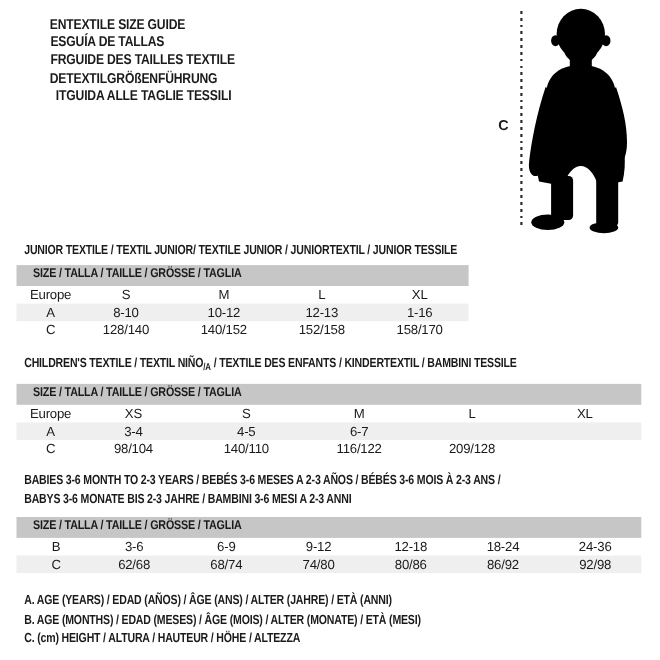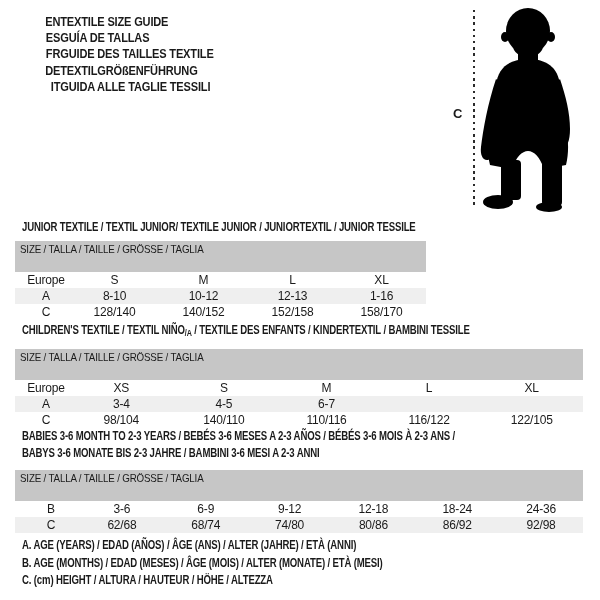--- a/index.html
+++ b/index.html
@@ -24,22 +24,22 @@
   .sil{position:absolute;left:480px;top:5px;color:var(--silhouette,#000);}
   
   .sec-heading{
     position:absolute;left:22px;font-weight:bold;font-size:12px;letter-spacing:-0.2px;
     white-space:nowrap;line-height:17px;transform:scaleX(0.8);transform-origin:0 0;
   }
   .sec-heading .subsc{font-size:9px;vertical-align:-2px;}
   
   .size-table{position:absolute;left:15px;}
   .thead{
-    background:var(--table-header-bg,#c6c6c6);height:31px;line-height:16px;
-    padding-left:5px;font-size:11.5px;letter-spacing:-0.2px;white-space:nowrap;
+    background:var(--table-header-bg,#c6c6c6);height:19px;line-height:16px;
+    padding-left:15px;font-size:11.5px;letter-spacing:-0.2px;white-space:nowrap;font-weight:bold;
   }
   .thead span{display:inline-block;transform:scaleX(0.85);transform-origin:0 50%;}
   .trow{display:grid;height:16px;line-height:16px;font-size:12px;letter-spacing:-0.2px;}
   .t1 .trow{grid-template-columns:55px repeat(4,1fr);}
   .t2 .trow{grid-template-columns:55px repeat(5,1fr);}
   .t3 .trow{grid-template-columns:65px repeat(6,1fr);}
   .trow .cell{text-align:center;}
   .trow .rlabel{text-align:center;padding-left:7px;}
   .trow.alt{background:var(--row-alt-bg,#efefef);}
   
@@ -143,23 +143,22 @@
     <div class="trow alt">
       <span class="rlabel">A</span>
       <span class="cell">3-4</span>
       <span class="cell">4-5</span>
       <span class="cell">6-7</span>
     </div>
     <div class="trow">
       <span class="rlabel">C</span>
       <span class="cell">98/104</span>
       <span class="cell">140/110</span>
-      <span class="cell">110/116</span>
       <span class="cell">116/122</span>
-      <span class="cell">122/105</span>
+      <span class="cell">209/128</span>
     </div>
   </div>
 
   <div class="sec-heading" style="top:428px;">
     <div>BABIES 3-6 MONTH TO 2-3 YEARS / BEBÉS 3-6 MESES A 2-3 AÑOS / BÉBÉS 3-6 MOIS À 2-3 ANS /</div>
     <div>BABYS 3-6 MONATE BIS 2-3 JAHRE / BAMBINI 3-6 MESI A 2-3 ANNI</div>
   </div>
   <div class="size-table t3" style="top:470px;width:568px;">
     <div class="thead">
       <span>SIZE / TALLA / TAILLE / GRÖSSE / TAGLIA</span>

